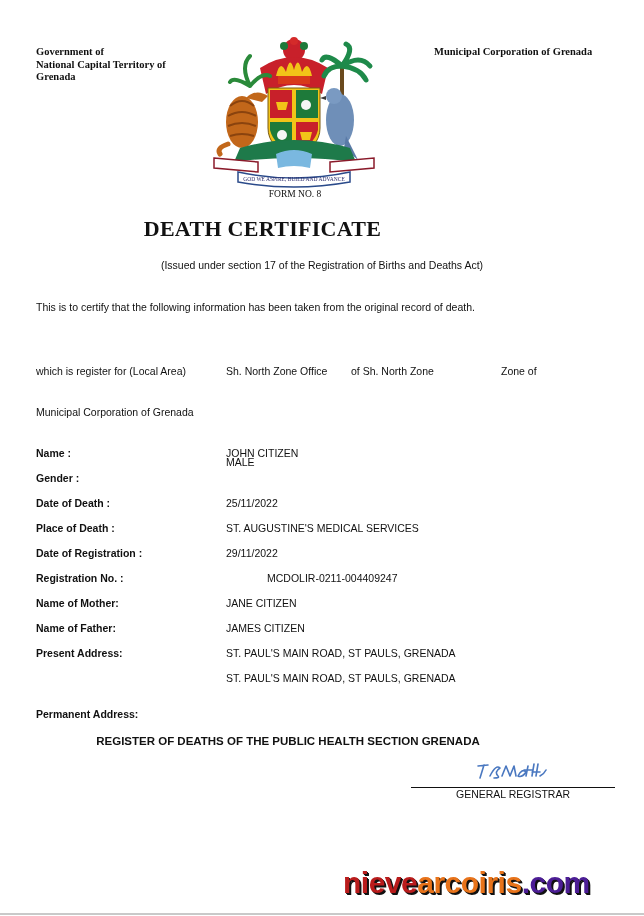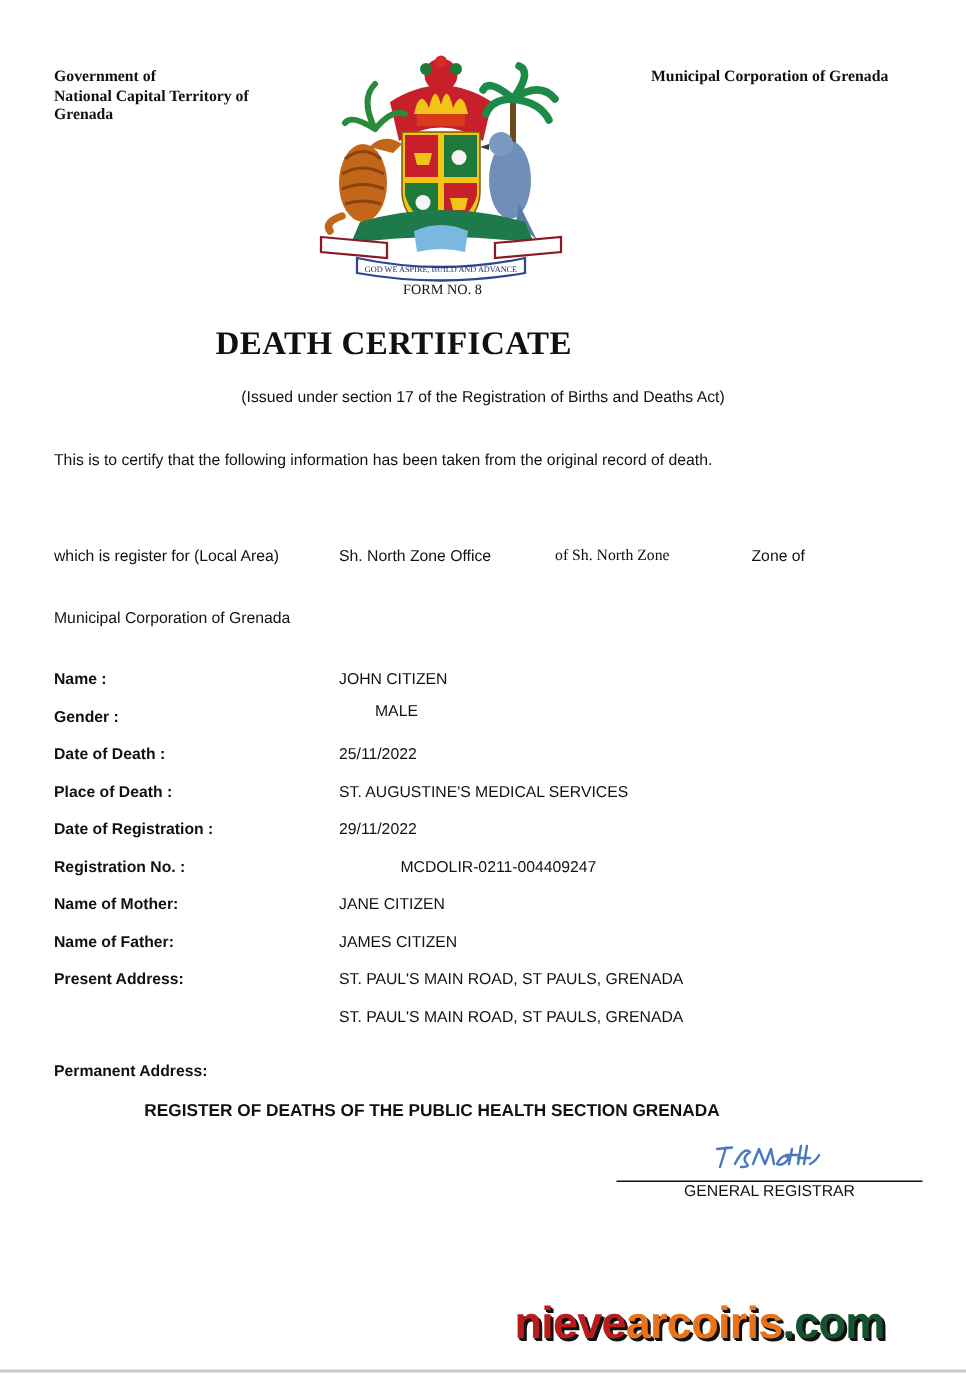--- a/index.html
+++ b/index.html
@@ -28,21 +28,21 @@
     .register { left: 0; top: 735px; width: 576px; text-align: center; font-size: 11.5px; font-weight: bold; }
 
     .sig-svg { left: 470px; top: 760px; width: 80px; height: 22px; }
     .sig-line { left: 411px; top: 787px; width: 204px; height: 1px; background: #111; }
     .sig-caption { left: 411px; top: 788px; width: 204px; text-align: center; font-size: 10.5px; }
 
     .watermark { left: 343px; top: 866px; font-size: 30px; font-weight: bold; letter-spacing: -0.5px;
                  text-shadow: 2px 2px 0 #111, 1px 1px 0 #111; font-family: "Liberation Sans", "DejaVu Sans", sans-serif; }
     .wm-a { color: #b91c1c; }
     .wm-b { color: #e8731a; }
-    .wm-c { color: #14532d; }
+    .wm-c { color: #4c1d95; }
 
     .bottom-rule { left: 0; top: 913px; width: 644px; height: 2px; background: #c9c9c9; }
   </style>
 </head>
 <body>
 
 <div class="abs serif gov-block">
   <div>Government of</div>
   <div>National Capital Territory of</div>
   <div>Grenada</div>
@@ -103,29 +103,29 @@
 
 <div class="abs serif form-no">FORM NO. 8</div>
 
 <div class="abs serif title">DEATH CERTIFICATE</div>
 <div class="abs sans subtitle">(Issued under section 17 of the Registration of Births and Deaths Act)</div>
 
 <div class="abs sans certify">This is to certify that the following information has been taken from the original record of death.</div>
 
 <div class="abs sans local-row" style="left:36px;">which is register for (Local Area)</div>
 <div class="abs sans local-row" style="left:226px;">Sh. North Zone Office</div>
-<div class="abs sans local-row" style="left:370px;font-family:Liberation Serif, serif;">of  Sh. North Zone</div>
+<div class="abs sans local-row" style="left:351px;">of  Sh. North Zone</div>
 <div class="abs sans local-row" style="left:501px;">Zone of</div>
 <div class="abs sans muni-line">Municipal Corporation of Grenada</div>
 
 <div class="abs sans field-label" style="top:447px;">Name :</div>
 <div class="abs sans field-value" style="top:447px;">JOHN CITIZEN</div>
 
 <div class="abs sans field-label" style="top:472px;">Gender :</div>
-<div class="abs sans field-value" style="top:468px;margin-left:24px;">MALE</div>
+<div class="abs sans field-value" style="top:456px;">MALE</div>
 
 <div class="abs sans field-label" style="top:497px;">Date of Death :</div>
 <div class="abs sans field-value" style="top:497px;">25/11/2022</div>
 
 <div class="abs sans field-label" style="top:522px;">Place of Death :</div>
 <div class="abs sans field-value" style="top:522px;">ST. AUGUSTINE'S MEDICAL SERVICES</div>
 
 <div class="abs sans field-label" style="top:547px;">Date of Registration :</div>
 <div class="abs sans field-value" style="top:547px;text-align:center;">29/11/2022</div>
 

